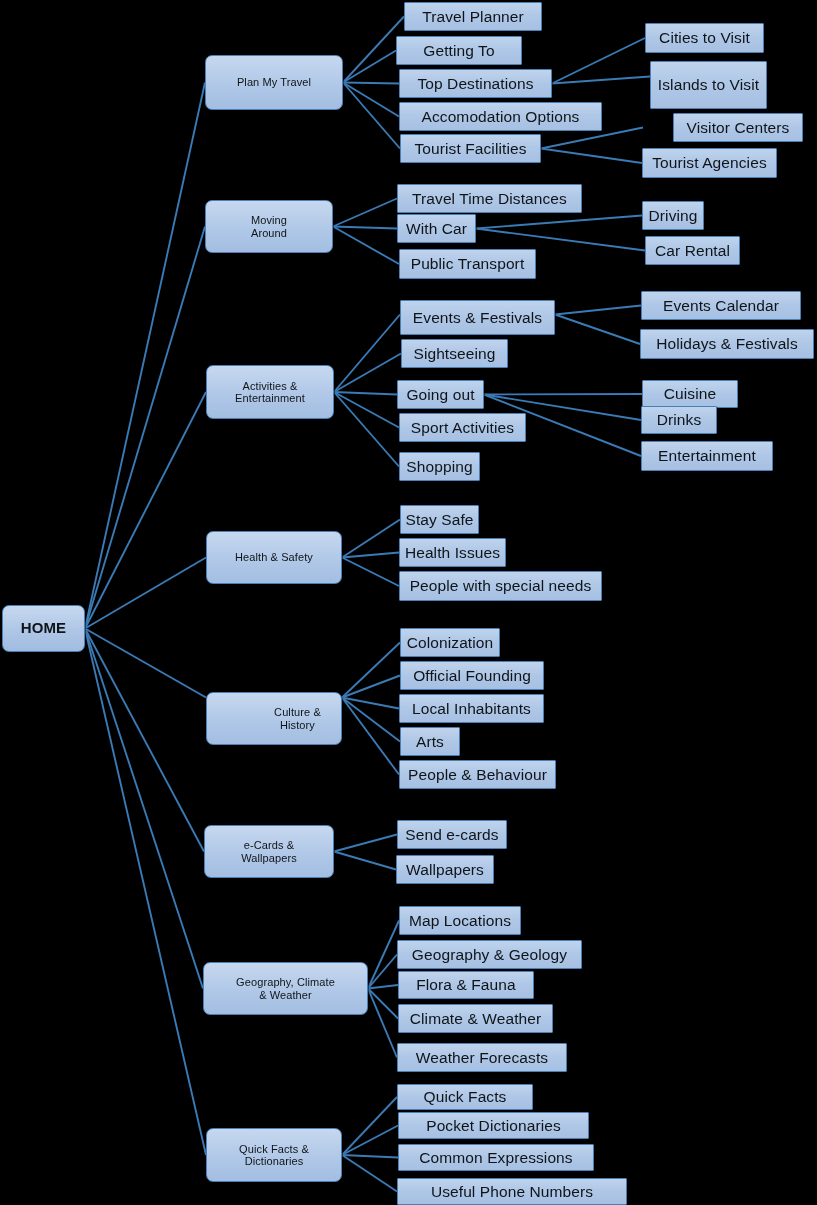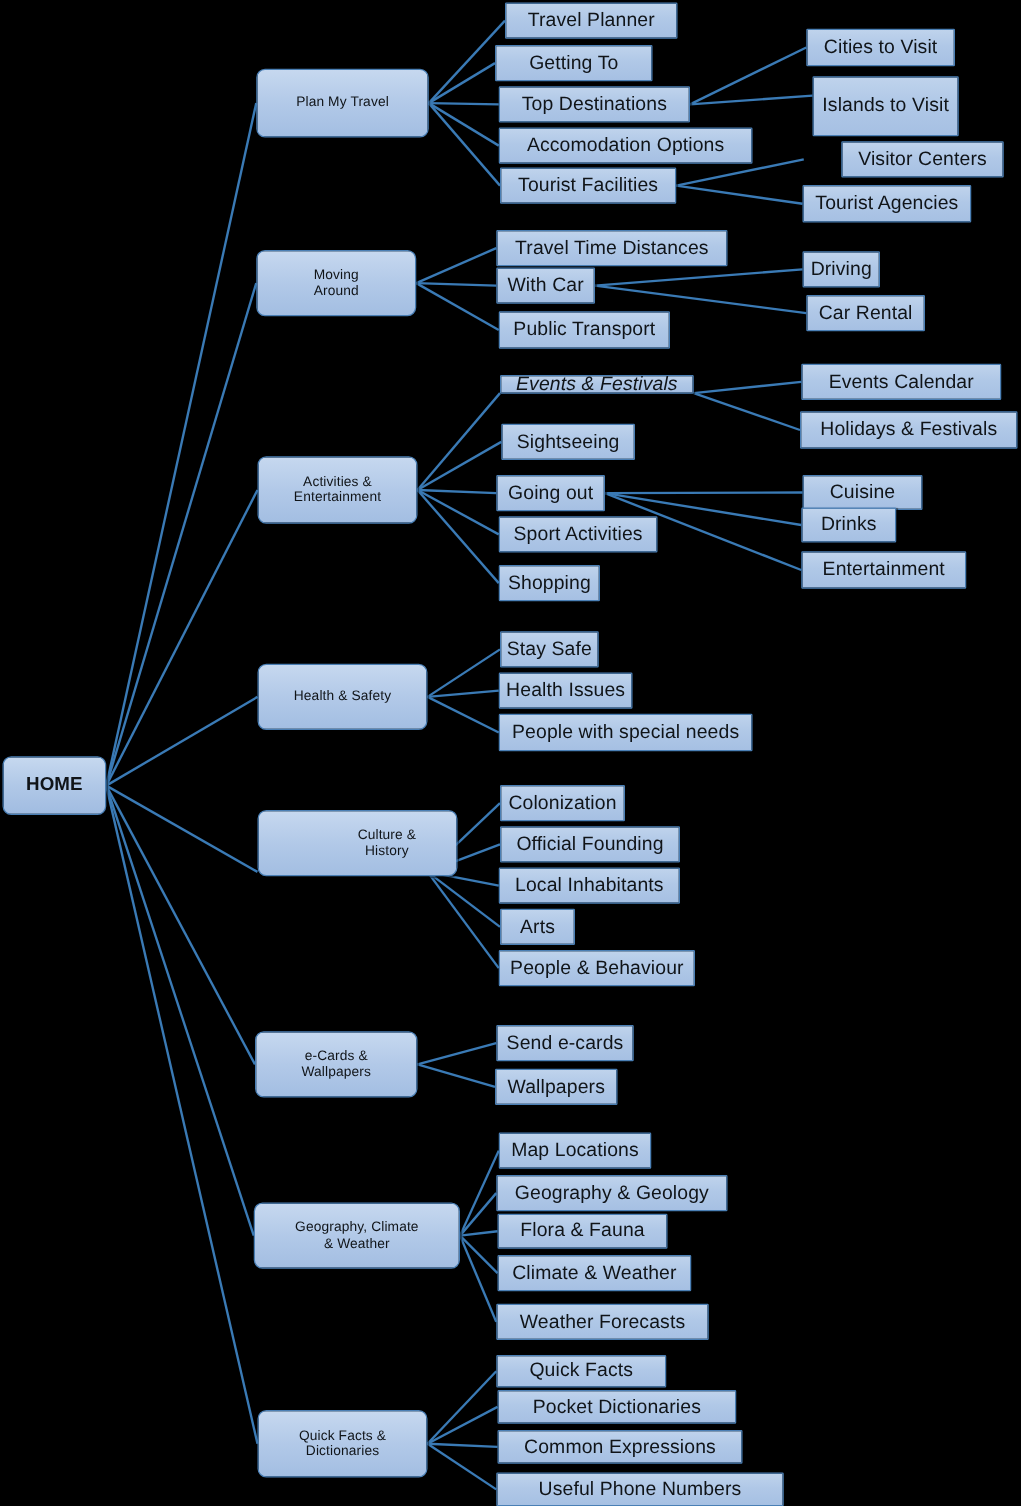--- a/index.html
+++ b/index.html
@@ -128,35 +128,35 @@
       <div class="node lvl3" style="left: 642px; top: 148px; width: 135px; height: 30px;"><span>Tourist Agencies</span></div>
       <div class="node lvl1" style="left: 205px; top: 200px; width: 128px; height: 53px;"><span>Moving
 Around</span></div>
       <div class="node lvl2" style="left: 397px; top: 184px; width: 185px; height: 29px;"><span>Travel Time Distances</span></div>
       <div class="node lvl2" style="left: 397px; top: 214px; width: 79px; height: 29px; text-align: center;"><span>With Car</span></div>
       <div class="node lvl3" style="left: 642px; top: 201px; width: 62px; height: 29px;"><span>Driving</span></div>
       <div class="node lvl3" style="left: 645px; top: 236px; width: 95px; height: 29px;"><span>Car Rental</span></div>
       <div class="node lvl2" style="left: 399px; top: 249px; width: 137px; height: 30px;"><span>Public Transport</span></div>
       <div class="node lvl1" style="left: 206px; top: 365px; width: 128px; height: 54px;"><span>Activities &amp;
 Entertainment</span></div>
-      <div class="node lvl2" style="left: 400px; top: 300px; width: 155px; height: 15px; font-style: italic;"><span>Events &amp; Festivals</span></div>
+      <div class="node lvl2" style="left: 400px; top: 300px; width: 155px; height: 35px;"><span>Events &amp; Festivals</span></div>
       <div class="node lvl3" style="left: 641px; top: 291px; width: 160px; height: 29px; justify-content: center;"><span>Events Calendar</span></div>
       <div class="node lvl3" style="left: 640px; top: 329px; width: 174px; height: 30px;"><span>Holidays &amp; Festivals</span></div>
       <div class="node lvl2" style="left: 401px; top: 339px; width: 107px; height: 29px;"><span>Sightseeing</span></div>
       <div class="node lvl2" style="left: 397px; top: 380px; width: 87px; height: 29px;"><span>Going out</span></div>
       <div class="node lvl3" style="left: 642px; top: 380px; width: 96px; height: 28px;"><span>Cuisine</span></div>
       <div class="node lvl3" style="left: 641px; top: 406px; width: 76px; height: 28px;"><span>Drinks</span></div>
       <div class="node lvl3" style="left: 641px; top: 441px; width: 132px; height: 30px;"><span>Entertainment</span></div>
       <div class="node lvl2" style="left: 399px; top: 413px; width: 127px; height: 29px;"><span>Sport Activities</span></div>
       <div class="node lvl2" style="left: 399px; top: 452px; width: 81px; height: 29px;"><span>Shopping</span></div>
       <div class="node lvl1" style="left: 206px; top: 531px; width: 136px; height: 53px;"><span>Health &amp; Safety</span></div>
       <div class="node lvl2" style="left: 400px; top: 505px; width: 79px; height: 29px;"><span>Stay Safe</span></div>
       <div class="node lvl2" style="left: 399px; top: 538px; width: 107px; height: 29px;"><span>Health Issues</span></div>
       <div class="node lvl2" style="left: 399px; top: 571px; width: 203px; height: 30px;"><span>People with special needs</span></div>
-      <div class="node lvl1" style="left: 206px; top: 648px; width: 160px; height: 53px; padding-left: 47px;"><span>Culture &amp;
+      <div class="node lvl1" style="left: 206px; top: 692px; width: 136px; height: 53px; padding-left: 47px;"><span>Culture &amp;
 History</span></div>
       <div class="node lvl2" style="left: 400px; top: 628px; width: 100px; height: 29px;"><span>Colonization</span></div>
       <div class="node lvl2" style="left: 400px; top: 661px; width: 144px; height: 29px;"><span>Official Founding</span></div>
       <div class="node lvl2" style="left: 399px; top: 694px; width: 145px; height: 29px;"><span>Local Inhabitants</span></div>
       <div class="node lvl2" style="left: 400px; top: 727px; width: 60px; height: 29px;"><span>Arts</span></div>
       <div class="node lvl2" style="left: 399px; top: 760px; width: 157px; height: 29px;"><span>People &amp; Behaviour</span></div>
       <div class="node lvl1" style="left: 204px; top: 825px; width: 130px; height: 53px;"><span>e-Cards &amp;
 Wallpapers</span></div>
       <div class="node lvl2" style="left: 397px; top: 820px; width: 110px; height: 29px;"><span>Send e-cards</span></div>
       <div class="node lvl2" style="left: 396px; top: 855px; width: 98px; height: 29px;"><span>Wallpapers</span></div>

